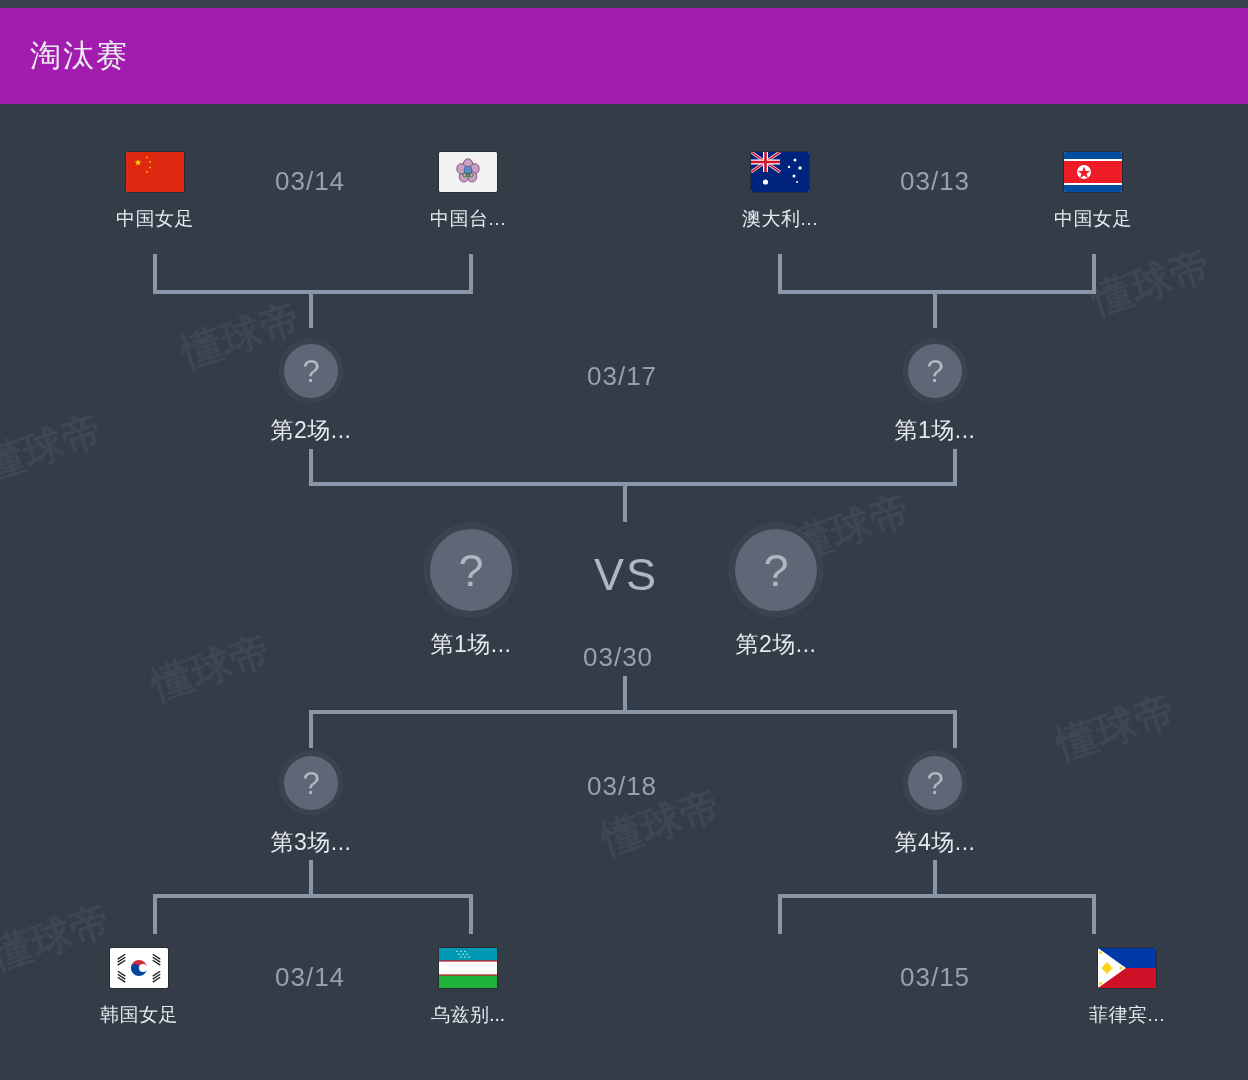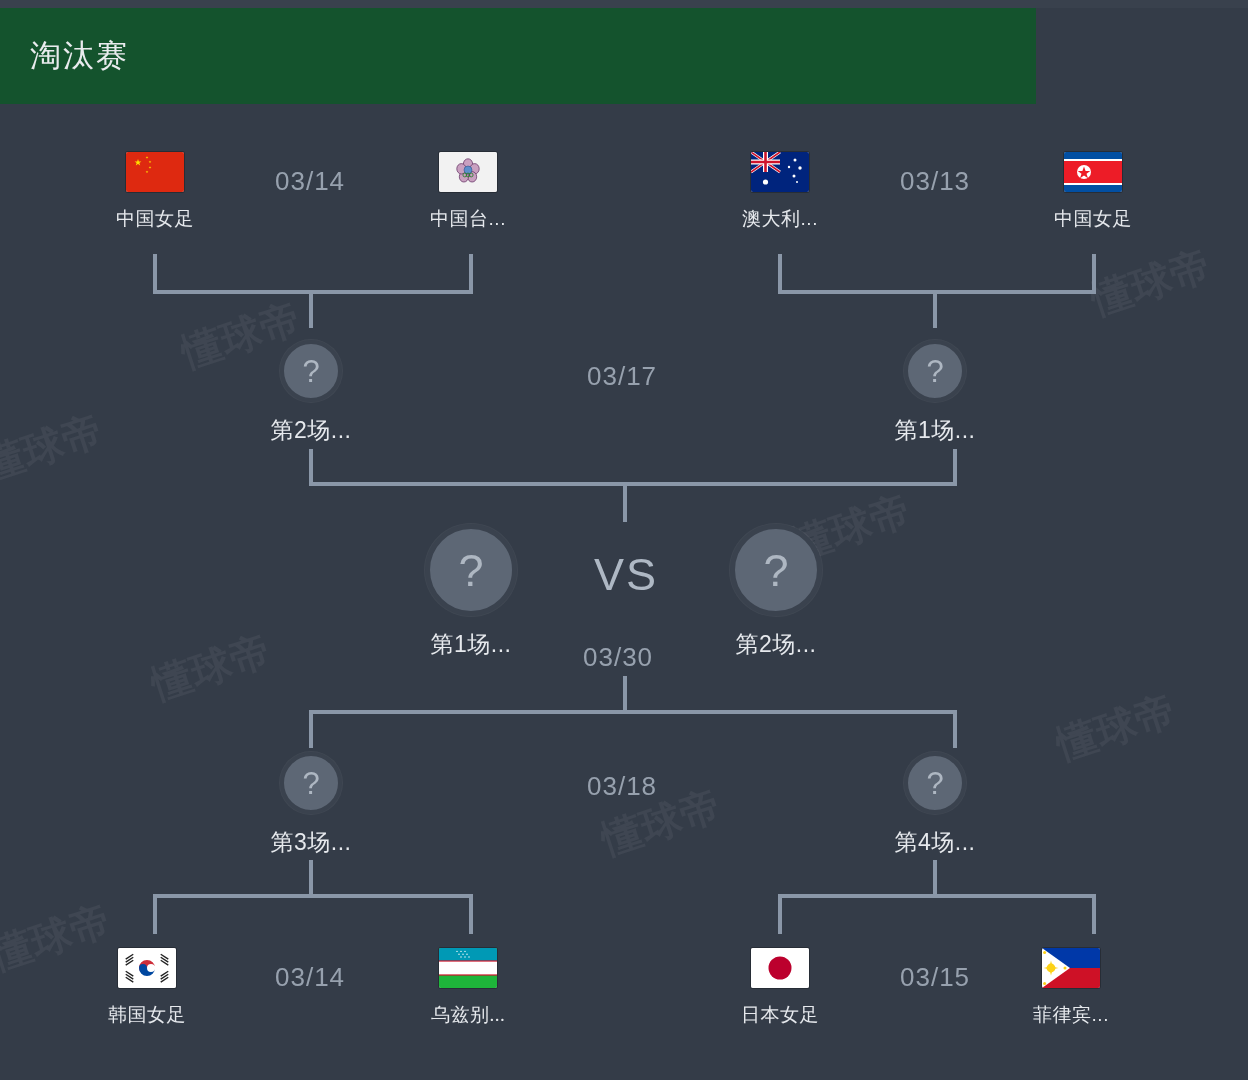--- a/index.html
+++ b/index.html
@@ -35,23 +35,23 @@
     color: rgba(255,255,255,0.055);
     transform: rotate(-18deg);
     white-space: nowrap;
     letter-spacing: 1px;
   }
 
   
   .header {
     position: absolute;
     left: 0; top: 8px;
-    width: 1036px;
+    width: 1248px;
     height: 96px;
-    background: #14532d;
+    background: #a21caf;
     display: flex;
     align-items: center;
     z-index: 20;
   }
   .header-title {
     margin-left: 30px;
     font-size: 31px;
     color: #e9ebee;
     font-weight: 400;
     letter-spacing: 2px;
@@ -324,21 +324,21 @@
     <div class="line v" style="left:309px; top:756px; height:38px;"></div>
     <div class="line h" style="left:153px; top:790px; width:320px;"></div>
     <div class="line v" style="left:153px; top:790px; height:40px;"></div>
     <div class="line v" style="left:469px; top:790px; height:40px;"></div>
 
     <div class="line v" style="left:933px; top:756px; height:38px;"></div>
     <div class="line h" style="left:778px; top:790px; width:318px;"></div>
     <div class="line v" style="left:778px; top:790px; height:40px;"></div>
     <div class="line v" style="left:1092px; top:790px; height:40px;"></div>
 
-    <div class="team" style="left:72px; top:844px;">
+    <div class="team" style="left:64px; top:844px;">
       <div class="flag">
         <svg viewBox="0 0 58 40">
           <rect width="58" height="40" fill="#fff"></rect>
           <g transform="translate(29,20)">
             <path d="M -8,0 A 8,8 0 0 1 8,0 A 4,4 0 0 0 0,0 A 4,4 0 0 1 -8,0 Z" fill="#cd2e3a"></path>
             <path d="M -8,0 A 4,4 0 0 1 0,0 A 4,4 0 0 0 8,0 A 8,8 0 0 1 -8,0 Z" fill="#0047a0"></path>
           </g>
           <g fill="#222">
             <rect x="7" y="8" width="9" height="1.4" transform="rotate(-33 11.5 8.7)"></rect>
             <rect x="7" y="11" width="9" height="1.4" transform="rotate(-33 11.5 11.7)"></rect>
@@ -378,33 +378,24 @@
               <circle cx="28" cy="6.2" r="0.7"></circle>
             <circle cx="22" cy="9" r="0.7"></circle>
               <circle cx="26" cy="9" r="0.7"></circle>
               <circle cx="30" cy="9" r="0.7"></circle>
           </g>
         </svg>
       </div>
       <div class="team-name">乌兹别...</div>
     </div>
 
-    <div class="team" style="left:705px; top:844px;">
-      <div class="flag">
-        <svg viewBox="0 0 58 40">
-          <rect width="58" height="40" fill="#fff"></rect>
-          <circle cx="29" cy="20" r="11.5" fill="#bc002d"></circle>
-        </svg>
-      </div>
-      <div class="team-name">日本女足</div>
-    </div>
 
     <div class="date" style="left:900px; top:858px;">03/15</div>
 
-    <div class="team" style="left:996px; top:844px;">
+    <div class="team" style="left:1052px; top:844px;">
       <div class="flag">
         <svg viewBox="0 0 58 40">
           <rect width="58" height="20" fill="#0038a8"></rect>
           <rect y="20" width="58" height="20" fill="#ce1126"></rect>
           <polygon points="0,0 0,40 28,20" fill="#fff"></polygon>
           <circle cx="9" cy="20" r="4.4" fill="#fcd116"></circle>
           <g fill="#fcd116">
             <polygon points="9,12.5 10.1,17 7.9,17"></polygon>
             <polygon points="9,27.5 10.1,23 7.9,23"></polygon>
             <polygon points="1.5,20 6,21.1 6,18.9"></polygon>

